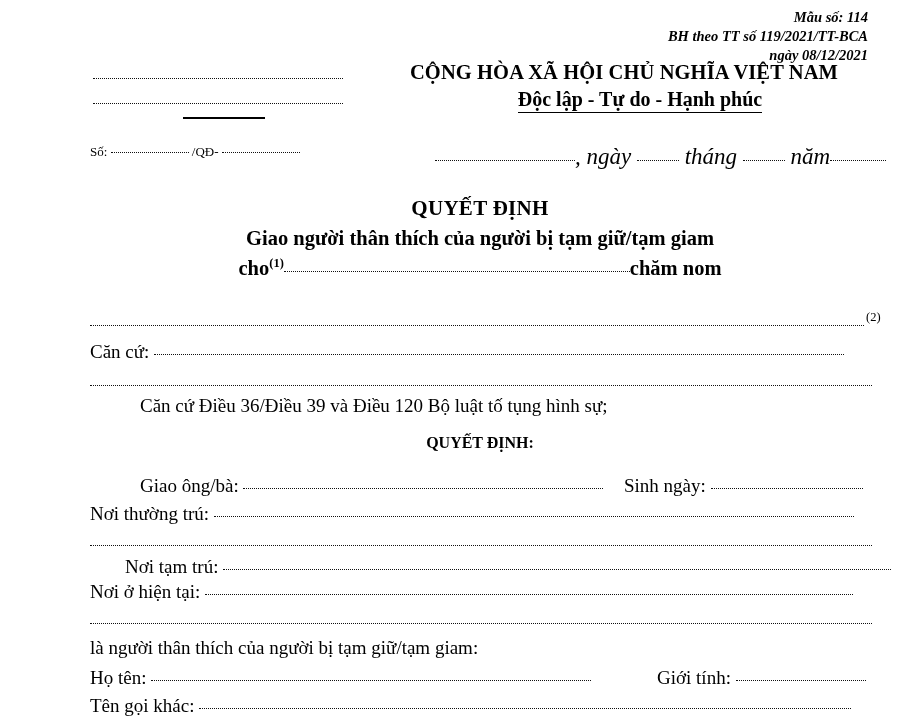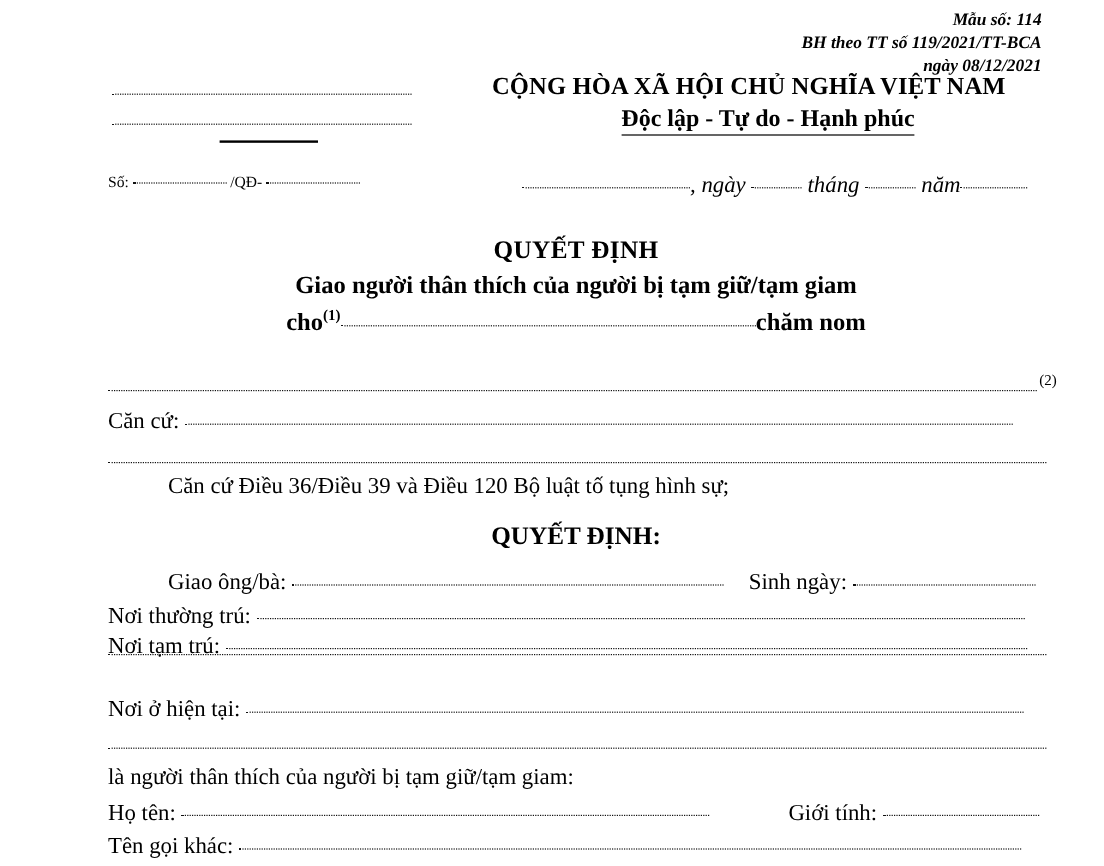--- a/index.html
+++ b/index.html
@@ -89,21 +89,21 @@
     position: absolute;
     left: 90px;
     font-size: 13px;
   }
 
   
   .dateline {
     position: absolute;
     left: 435px;
     font-style: italic;
-    font-size: 19px;
+    font-size: 23px;
   }
 
   
   .title-main {
     position: absolute;
     left: 180px; width: 600px;
     text-align: center;
     font-weight: bold;
     font-size: 21px;
     letter-spacing: 0.3px;
@@ -134,21 +134,21 @@
     font-size: 19px;
   }
   .indent { left: 140px; }
   .margin { left: 90px; }
 
   .decide {
     position: absolute;
     left: 180px; width: 600px;
     text-align: center;
     font-weight: bold;
-    font-size: 21px;
+    font-size: 16px;
   }
 </style>
 </head>
 <body>
 
 <div class="page">
 
   <div class="formcode" style="top:8px;">
     <span class="l1">Mẫu số: 114</span>
     <span class="l2">BH theo TT số 119/2021/TT-BCA</span>
@@ -211,21 +211,21 @@
     <span>Sinh ngày:</span>
     <span class="dots" style="width:152px;"></span>
   </div>
 
   <div class="bodyline margin" style="top:503px;">
     <span>Nơi thường trú:</span>
     <span class="dots" style="width:640px;"></span>
   </div>
   <div class="dotrow" style="left:90px; top:545px; width:782px;"></div>
 
-  <div class="bodyline margin" style="top:528px;">
+  <div class="bodyline margin" style="top:556px;margin-left:35px;">
     <span>Nơi tạm trú:</span>
     <span class="dots" style="width:668px;"></span>
   </div>
 
   <div class="bodyline margin" style="top:581px;">
     <span>Nơi ở hiện tại:</span>
     <span class="dots" style="width:648px;"></span>
   </div>
   <div class="dotrow" style="left:90px; top:623px; width:782px;"></div>
 

